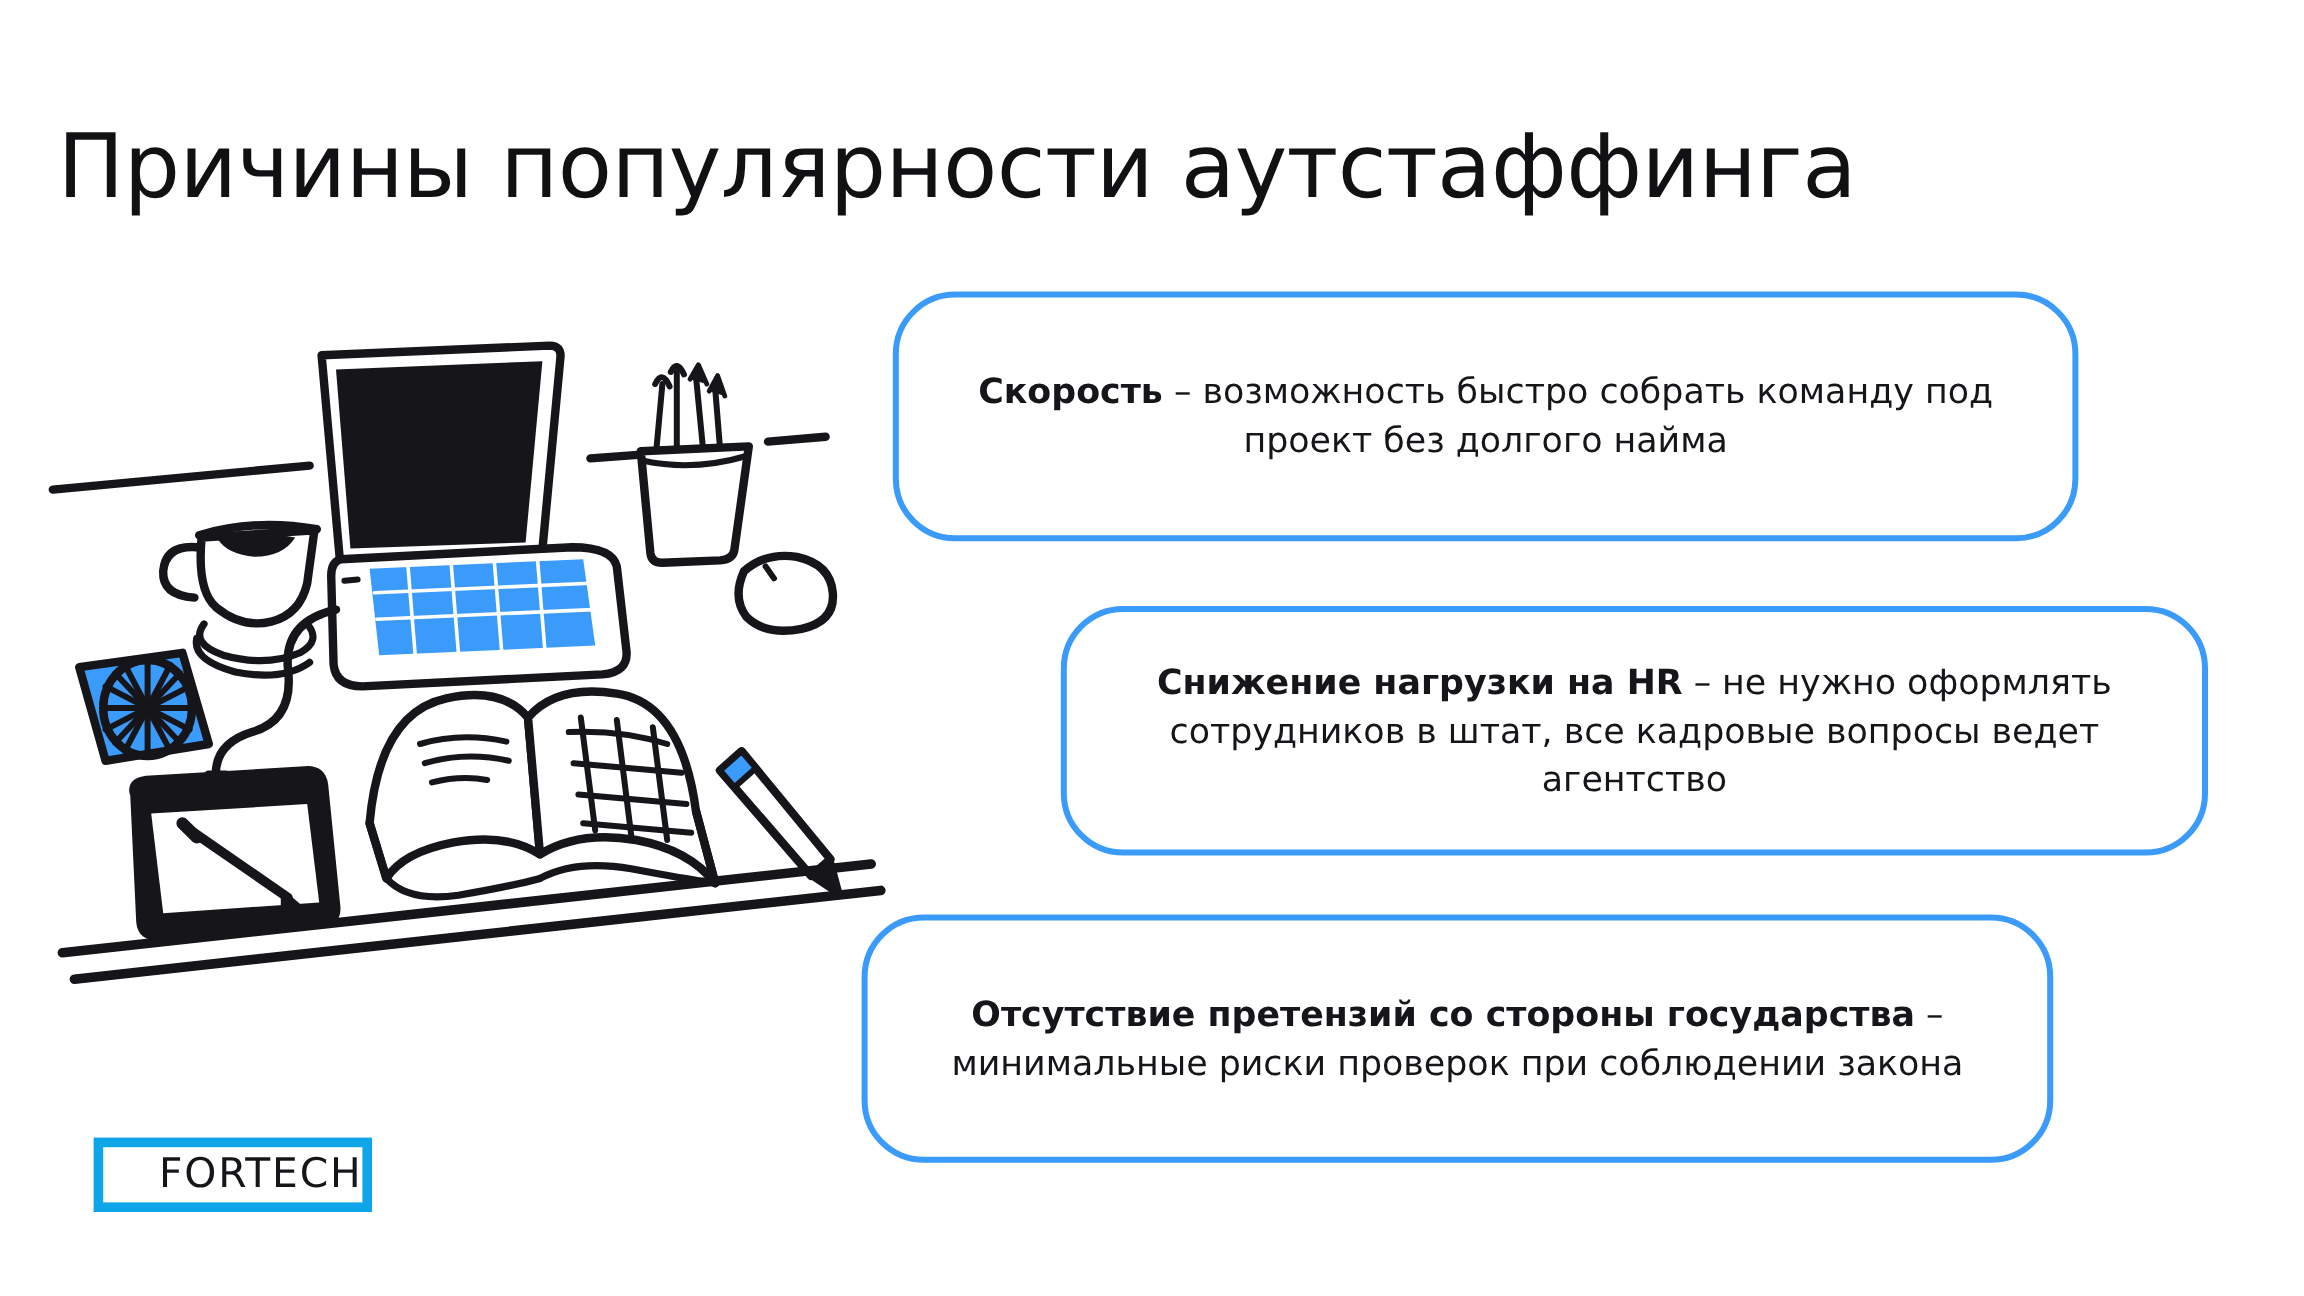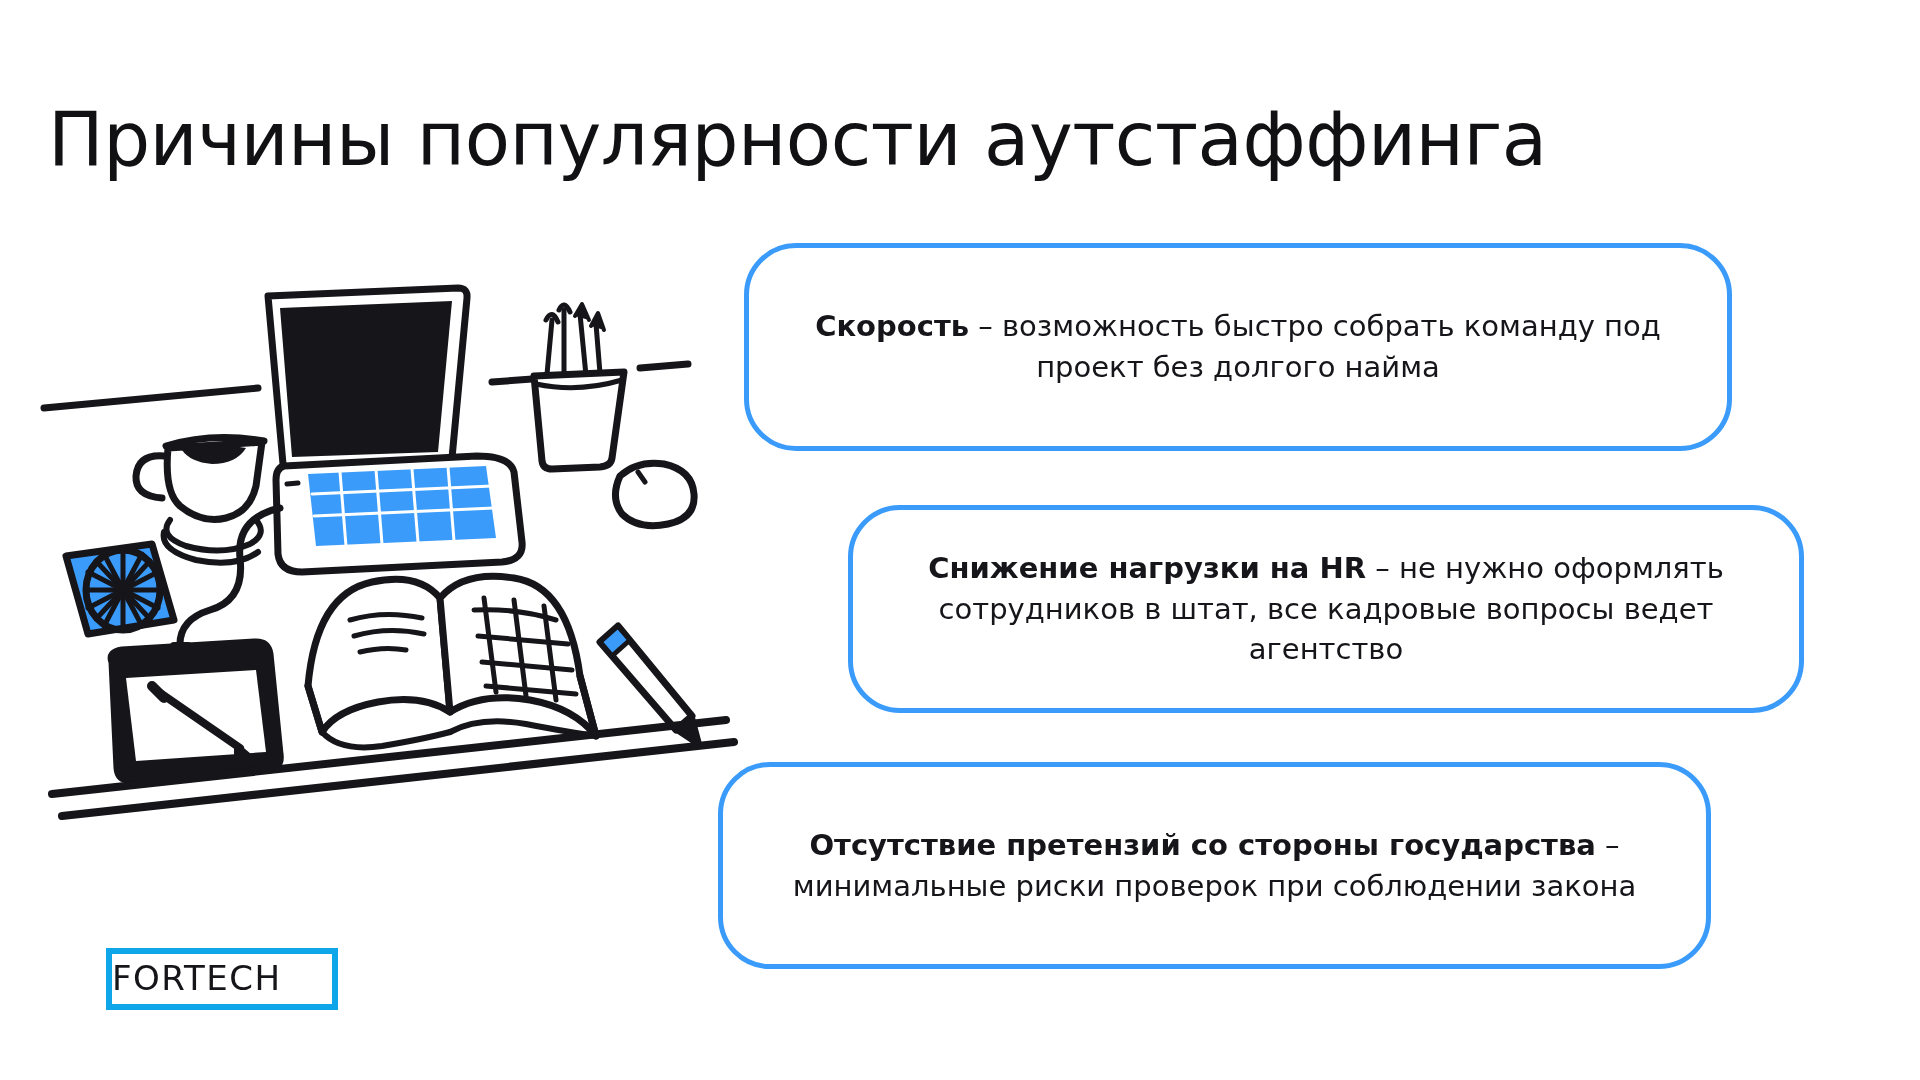--- a/index.html
+++ b/index.html
@@ -43,39 +43,39 @@
     font-size:29px;
     line-height:1.40;
     color:#15151a;
     font-weight:400;
     padding:0 44px;
     font-family:"DejaVu Sans","Liberation Sans",sans-serif;
   }
   .card-text b{font-weight:700;}
 
   #card-1{left:744px; top:243px; width:988px; height:208px;}
-  #card-2{left:848px; top:505px; width:956px; height:208px;}
+  #card-2{left:884px; top:505px; width:956px; height:208px;}
   #card-3{left:718px; top:762px; width:993px; height:207px;align-items:center;}
 
   
   #illustration{
     position:absolute;
     left:40px; top:280px;
     width:740px; height:540px;
   }
   #illustration svg{display:block;width:100%;height:100%;}
 
   
   #logo{
     position:absolute;
     left:78px; top:948px;
     width:232px; height:62px;
     box-sizing:border-box;
-    border:6px solid #0ea5e9;
-    display:flex;align-items:center;justify-content:flex-start;margin-left:28px;
+    border:8px solid #0ea5e9;
+    display:flex;align-items:center;justify-content:flex-end;
   }
   #logo-text{
     font-family:"DejaVu Sans","Liberation Sans",sans-serif;
     font-size:34px;
     font-weight:400;
     letter-spacing:1.5px;
     color:#15151a;
     line-height:1;
     padding-bottom:2px;
   }

